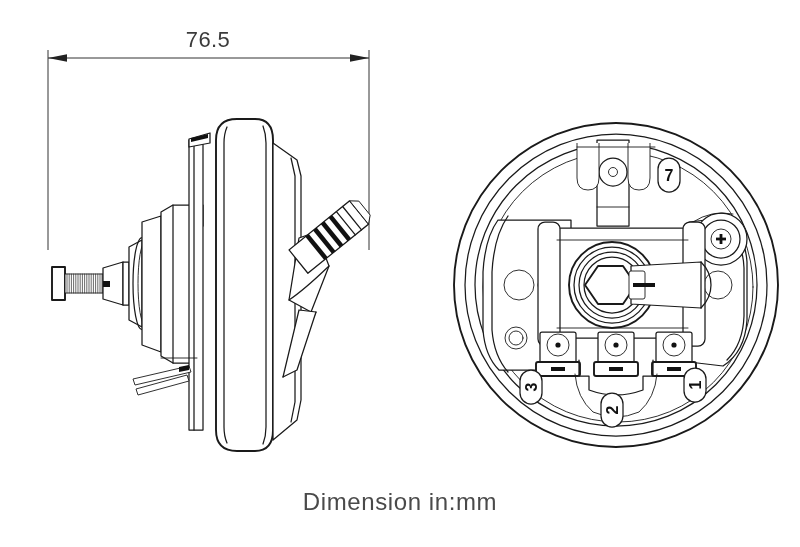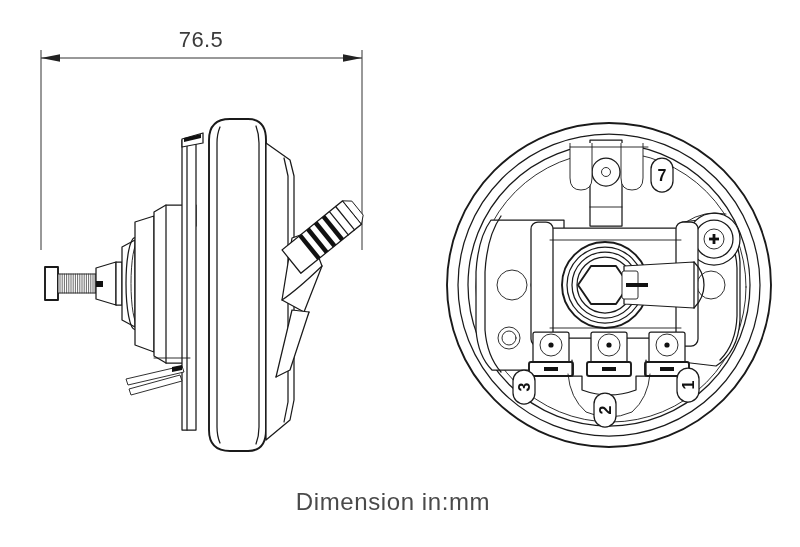--- a/index.html
+++ b/index.html
@@ -9,21 +9,21 @@
   }
   body {
     width: 800px;
     height: 547px;
     position: relative;
     overflow: hidden;
     font-family: "Liberation Sans", sans-serif;
   }
   #drawing-root {
     position: absolute;
-    left: 4px;
+    left: 11px;
     top: 0;
     width: 692px;
     height: 547px;
   }
   svg.sheet {
     display: block;
     width: 800px;
     height: 547px;
   }
   .ln     { fill: none; stroke: #1a1a1a; stroke-width: 1.25; stroke-linejoin: round; stroke-linecap: round; }

